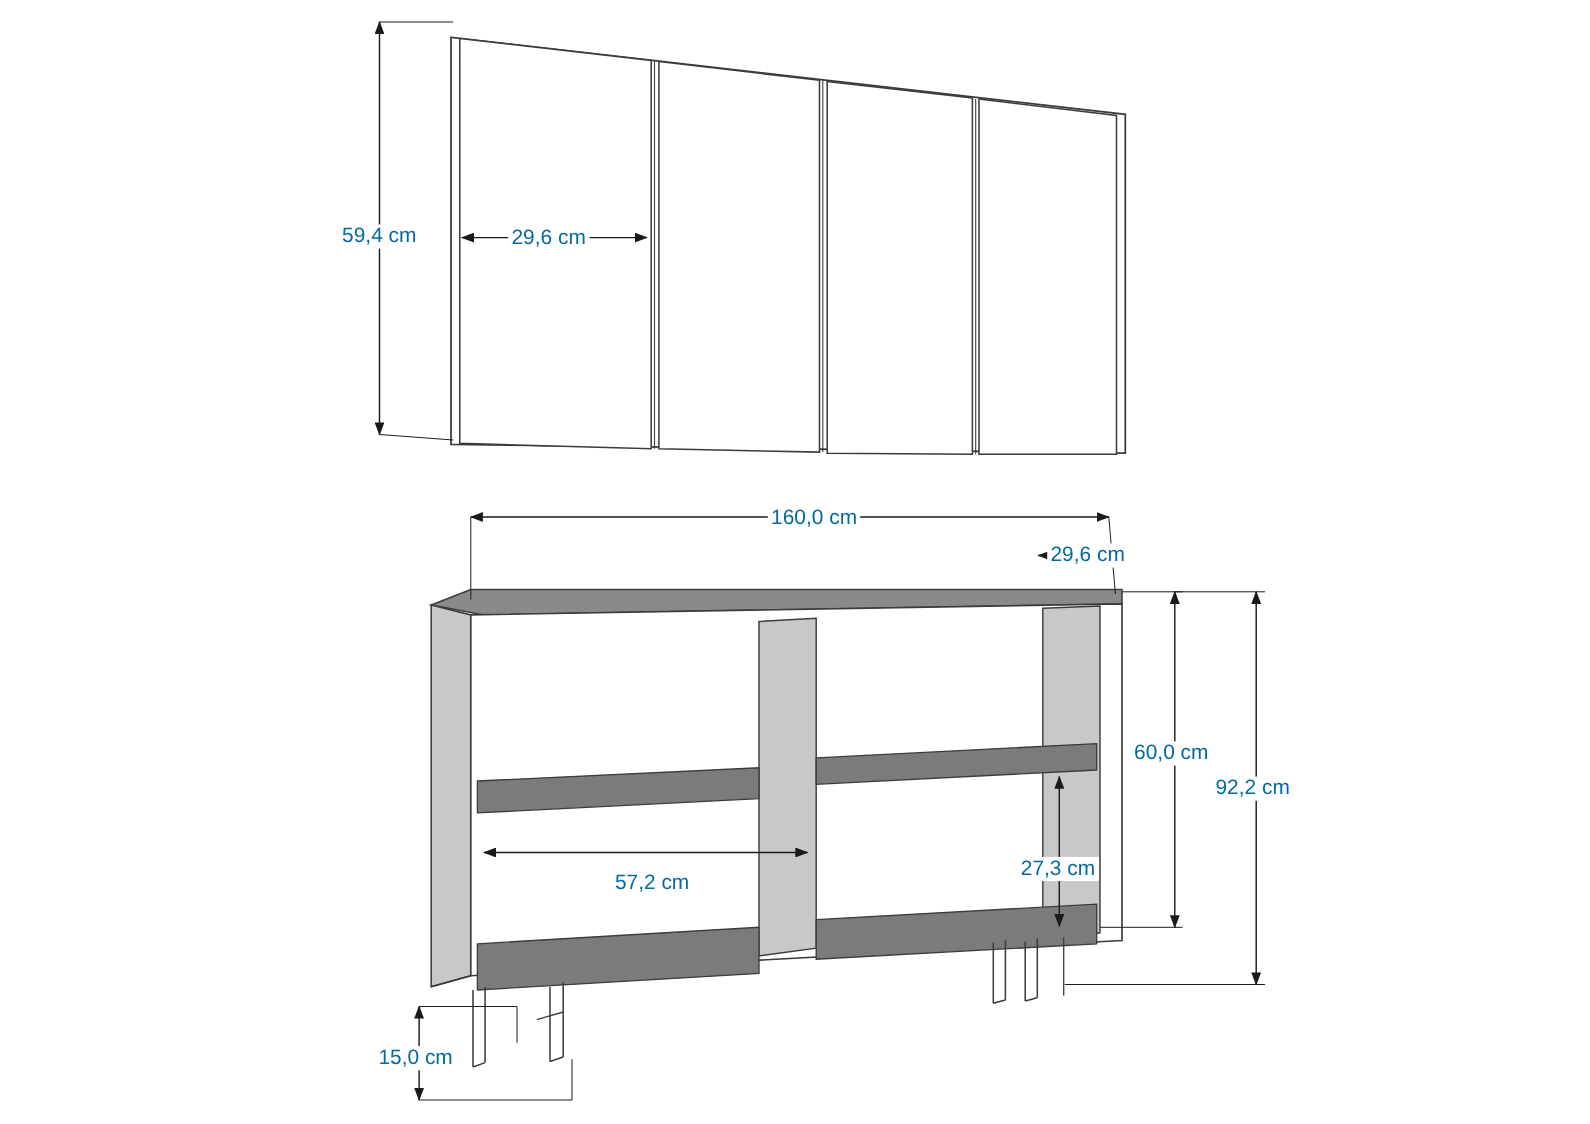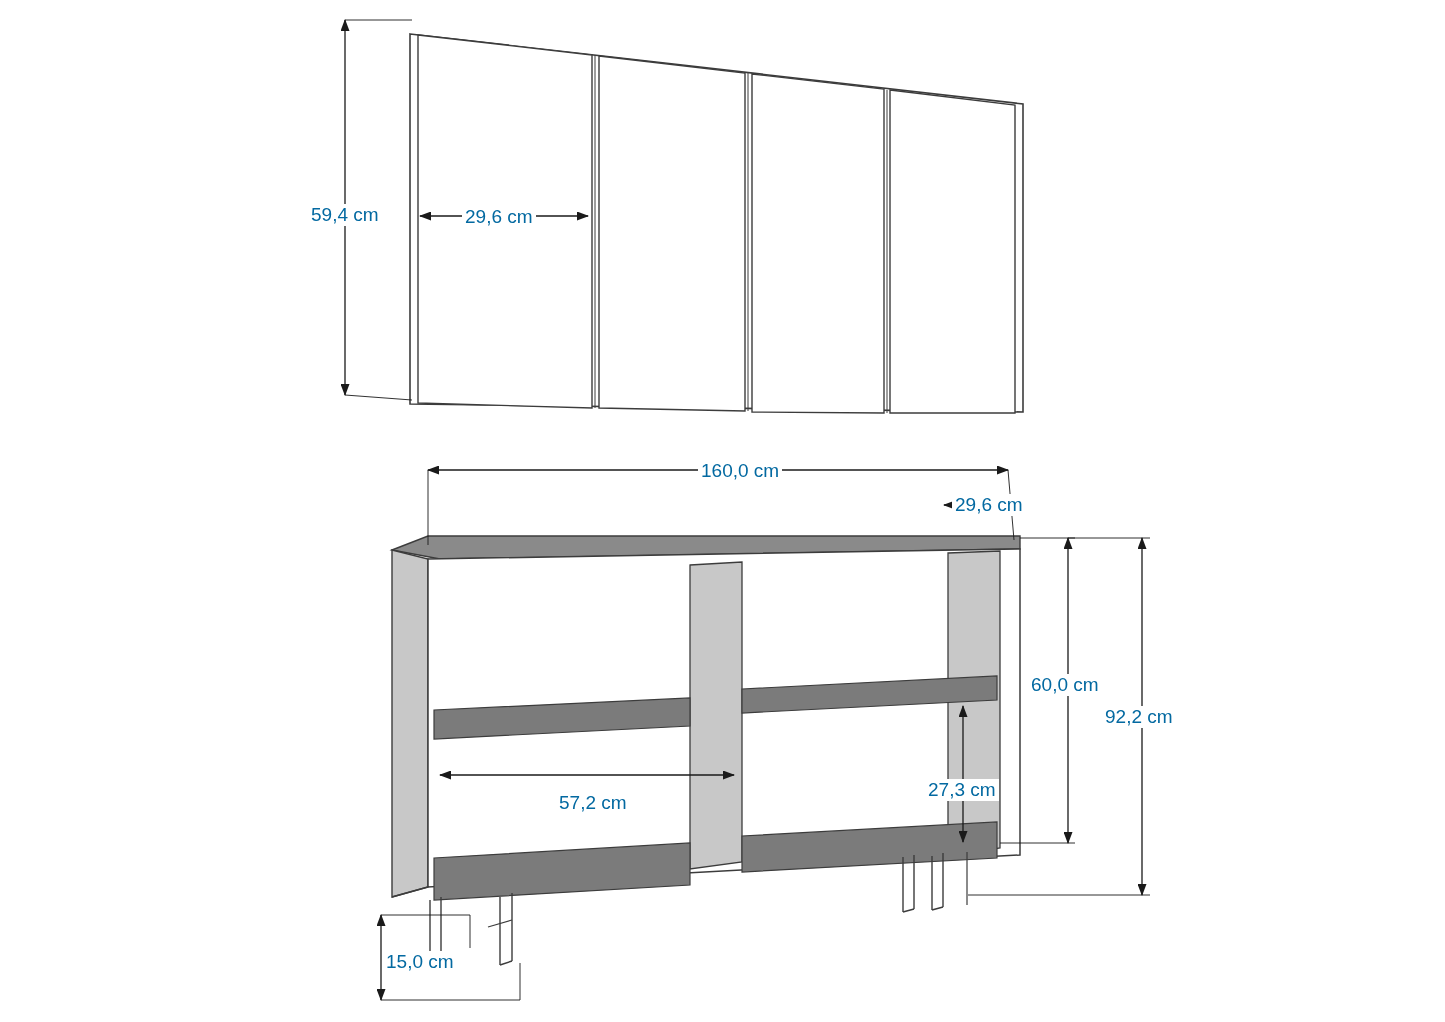--- a/index.html
+++ b/index.html
@@ -151,15 +151,15 @@
   <div class="dim-label" style="left:952px; top:494px;">29,6 cm</div>
 
   <div class="dim-label" style="left:1028px; top:674px;">60,0 cm</div>
 
   <div class="dim-label" style="left:1102px; top:706px;">92,2 cm</div>
 
   <div class="dim-label" style="left:556px; top:792px;">57,2 cm</div>
 
   <div class="dim-label" style="left:925px; top:757px;margin-top:22px;">27,3 cm</div>
 
-  <div class="dim-label" style="left:341px; top:951px;margin-left:42px;">15,0 cm</div>
+  <div class="dim-label" style="left:341px; top:951px;">15,0 cm</div>
 
 </div>
 
 </body></html>

